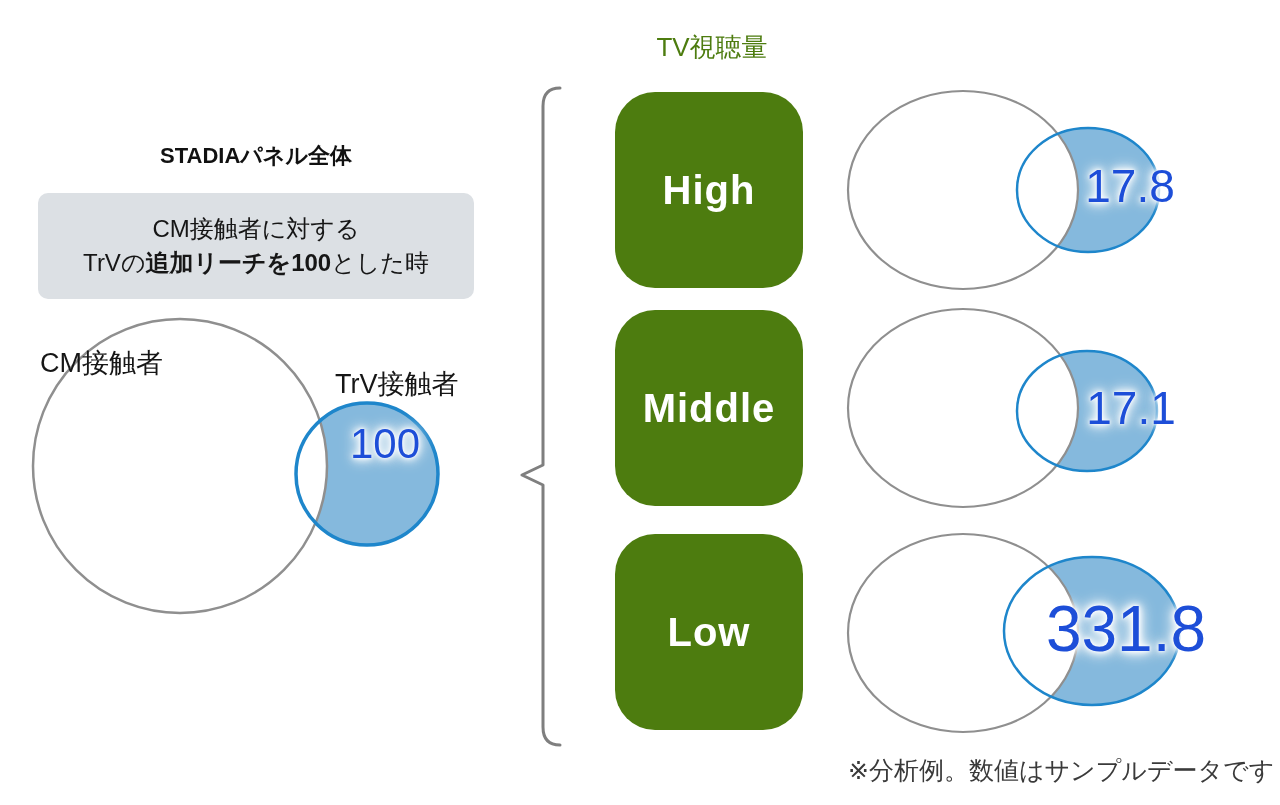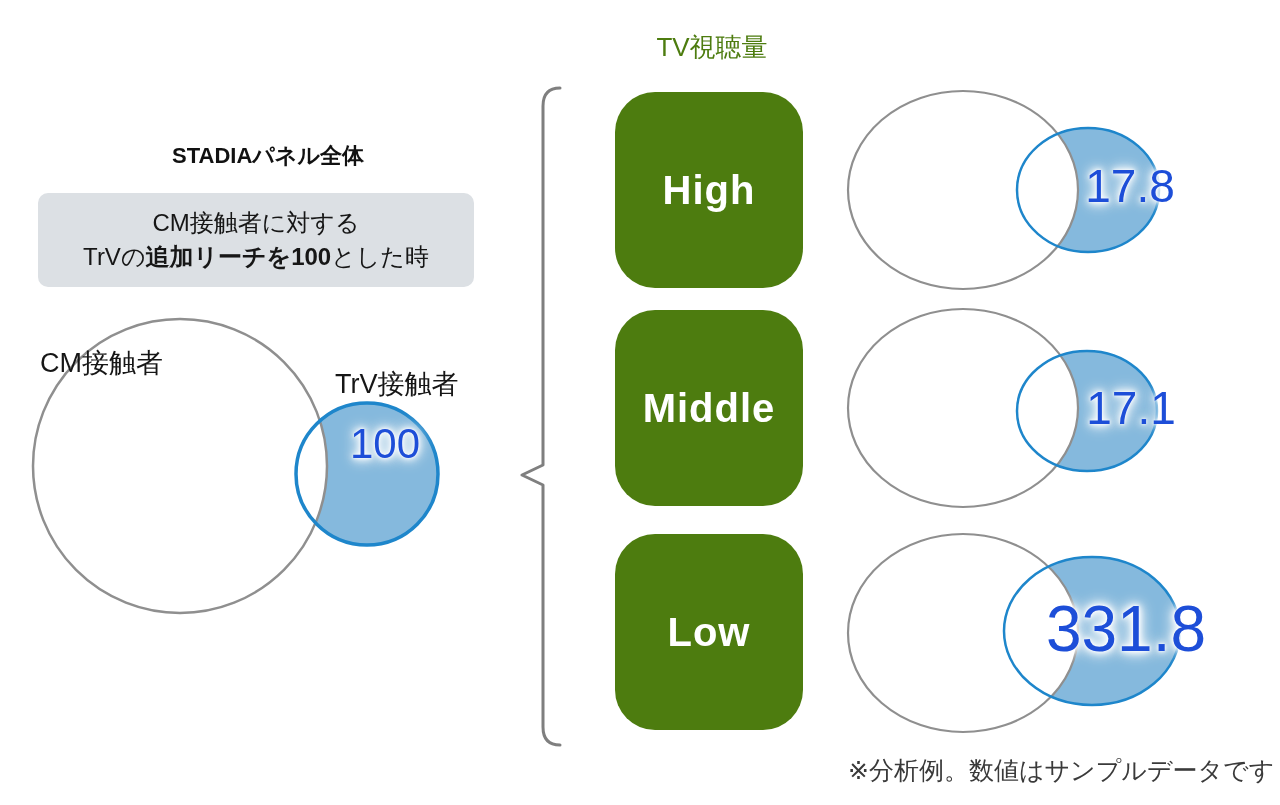--- a/index.html
+++ b/index.html
@@ -5,25 +5,25 @@
   html,body{margin:0;padding:0;background:#ffffff;}
   .canvas{
     position:relative;width:1280px;height:805px;background:#ffffff;
     font-family:"Liberation Sans","DejaVu Sans",sans-serif;
     overflow:hidden;color:#1a1a1a;
   }
   .abs{position:absolute;}
 
   
   .left-title{
-    left:50px;top:141px;width:436px;text-align:center;
+    left:38px;top:141px;width:436px;text-align:center;
     font-size:22px;font-weight:bold;color:#111;
   }
   .note-box{
-    left:38px;top:193px;width:436px;height:94px;
+    left:38px;top:193px;width:436px;height:106px;
     background:#dce0e4;border-radius:10px;
     display:flex;flex-direction:column;justify-content:center;align-items:center;
     font-size:24px;line-height:1.42;color:#161616;text-align:center;
   }
   .note-box b{font-weight:bold;}
 
   .venn-label{font-size:27px;color:#161616;white-space:nowrap;}
   .lbl-cm{left:40px;top:345px;}
   .lbl-trv{left:335px;top:366px;}
 

